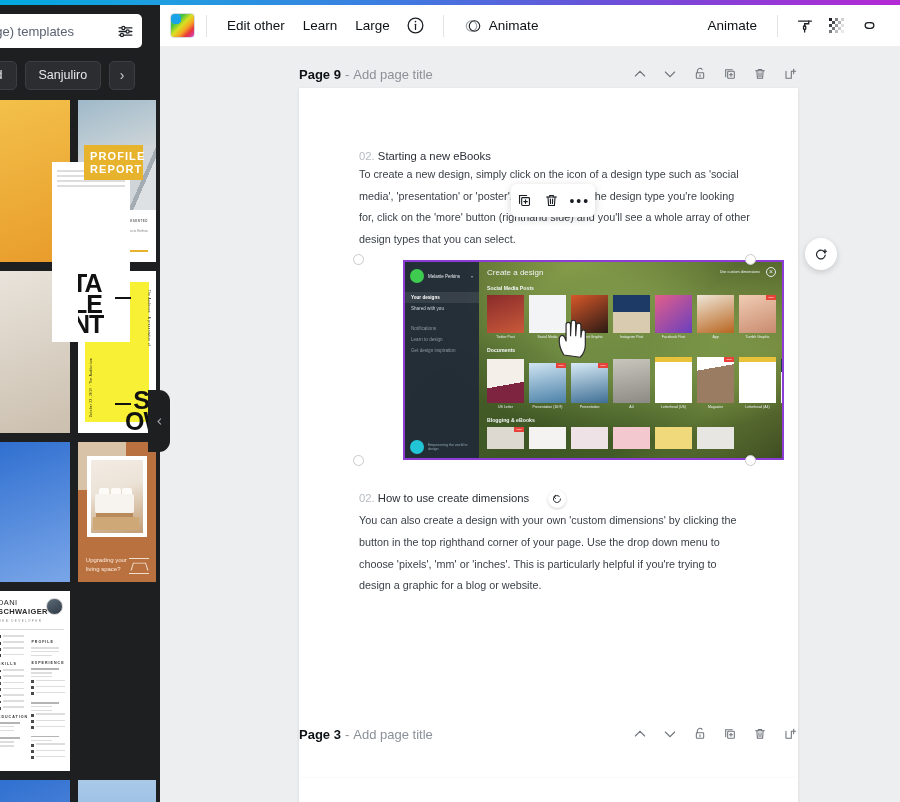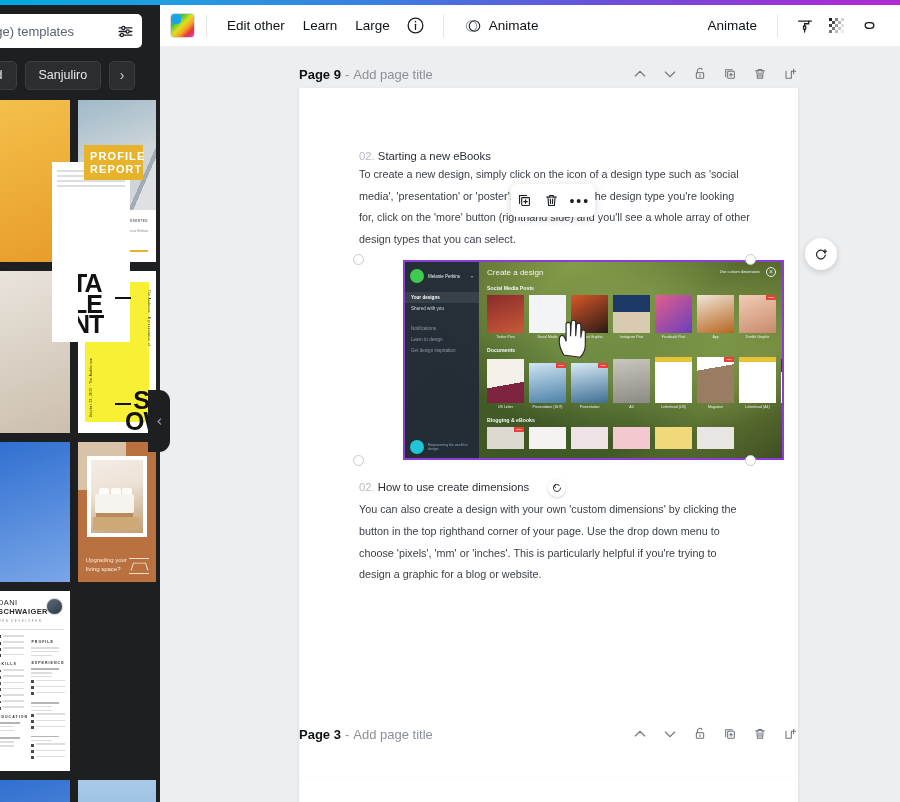--- a/index.html
+++ b/index.html
@@ -214,21 +214,21 @@
     position: absolute; left: 139px; width: 499px; background: #fff;
     box-shadow: 0 1px 3px rgba(0,0,0,.10);
   }
 
   
   .doc { position: absolute; left: 60px; right: 48px; top: 62px; }
   .sec-head { font-size: 11.3px; color: #2b2f36; margin-bottom: 2px; white-space: nowrap; }
   .sec-head .num { color: #b6bbc2; }
   .sec-body { font-size: 10.8px; color: #3c4149; line-height: 2.0; }
 
-  .embedded-wrap { position: relative; margin: 10px 0 1px 0; padding-left: 44px; }
+  .embedded-wrap { position: relative; margin: 10px 0 12px 0; padding-left: 44px; }
   .embedded {
     position: relative; width: 381px; height: 200px; overflow: hidden;
     border: 2px solid #8b3dd6; background: #3d4a2a;
   }
   .sel-handle {
     position: absolute; width: 11px; height: 11px; background: #fff;
     border: 1.4px solid #c9c9cf; border-radius: 50%; z-index: 9;
   }
 
   

